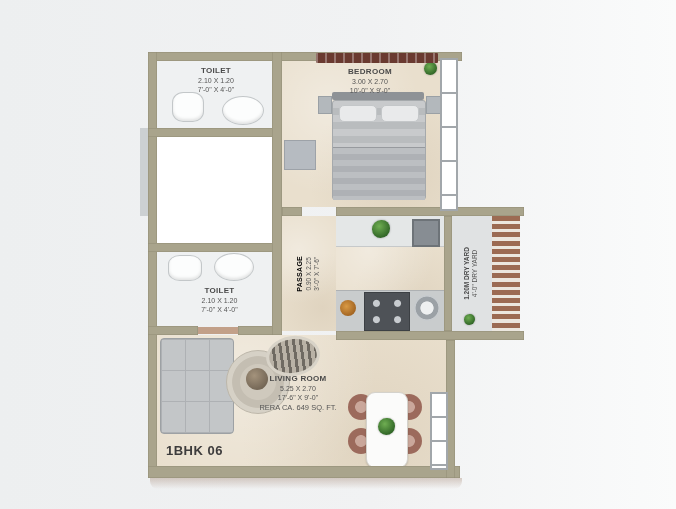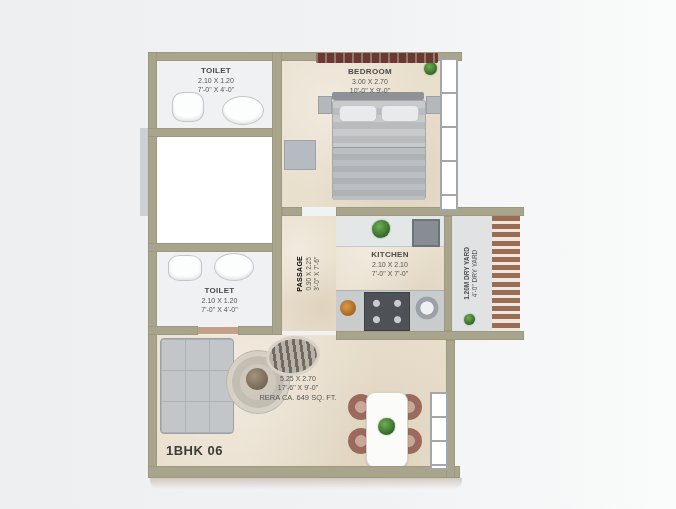--- a/index.html
+++ b/index.html
@@ -131,40 +131,36 @@
   </div>
 
   <div class="vwrap" style="left:282px;top:216px;width:54px;height:115px;">
     <div class="vrot">
       <div class="rname" style="font-size:7px;">PASSAGE</div>
       <div class="rdim" style="font-size:6.5px;">0.90 X 2.25</div>
       <div class="rdim" style="font-size:6.5px;">3'-0" X 7'-6"</div>
     </div>
   </div>
 
-  <div class="room-label" style="left:336px;top:250px;width:108px;">
-    <div class="rname">KITCHEN</div>
-    <div class="rdim">2.10 X 2.10</div>
-    <div class="rdim">7'-0" X 7'-0"</div>
-  </div>
 
   <div class="vwrap" style="left:450px;top:216px;width:42px;height:115px;">
     <div class="vrot">
       <div class="rdim" style="font-size:6.5px;font-weight:600;color:#4a4a4a;">1.20M DRY YARD</div>
       <div class="rdim" style="font-size:6.5px;">4'-0" DRY YARD</div>
     </div>
   </div>
 
   <div class="room-label" style="left:157px;top:286px;width:125px;">
     <div class="rname">TOILET</div>
     <div class="rdim">2.10 X 1.20</div>
     <div class="rdim">7'-0" X 4'-0"</div>
   </div>
 
   <div class="room-label" style="left:228px;top:374px;width:140px;">
+    <div class="rname">LIVING ROOM</div>
     <div class="rdim">5.25 X 2.70</div>
     <div class="rdim">17'-6" X 9'-0"</div>
     <div class="rdim" style="font-size:7.5px;margin-top:1px;">RERA CA. 649 SQ. FT.</div>
   </div>
 
   <div class="unit-label" style="left:166px;top:443px;">1BHK 06</div>
 
 </div>
 
 </body></html>

